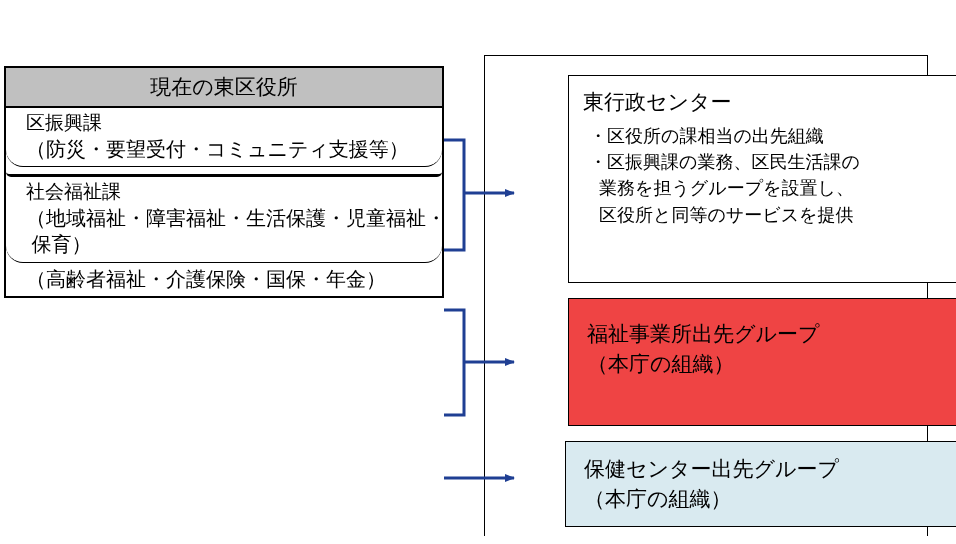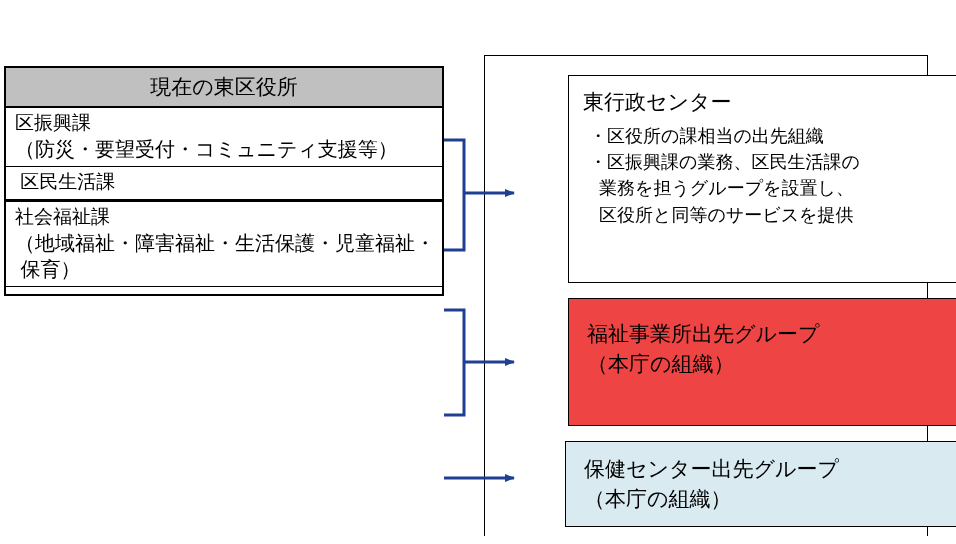--- a/index.html
+++ b/index.html
@@ -44,22 +44,23 @@
   .lt-header {
     background: #c0c0c0;
     text-align: center;
     font-size: 21px;
     padding: 6px 0 7px 0;
     border-bottom: 2px solid #000;
     line-height: 1.2;
   }
   .lt-row {
     border-bottom: 1px solid #000;
-    padding: 3px 4px 4px 9px;
-    box-sizing: border-box;
+    padding: 3px 4px 4px 20px;
+    box-sizing: border-box;
+    border-radius: 17px;
   }
   .lt-row:last-child {
     border-bottom: none;
   }
   .lt-row.thick-bottom {
     border-bottom: 3px solid #000;
   }
   .lt-row .dept {
     font-size: 19px;
     line-height: 1.3;
@@ -155,30 +156,30 @@
 
   <div class="left-table">
     <div class="lt-header">現在の東区役所</div>
 
     <div class="lt-row">
       <div class="dept">区振興課</div>
       <div class="desc">（防災・要望受付・コミュニティ支援等）</div>
     </div>
 
     <div class="lt-row thick-bottom">
-      <div class="dept"> 区民生活課</div>
     </div>
 
     <div class="lt-row">
       <div class="dept">社会福祉課</div>
       <div class="desc">（地域福祉・障害福祉・生活保護・児童福祉・
  保育）</div>
     </div>
 
     <div class="lt-row">
+      <div class="desc">（高齢者福祉・介護保険・国保・年金）</div>
     </div>
 
   </div>
 
   <div class="right-outer"></div>
 
   <div class="rbox" id="box-center">
     <div class="rbox-title">東行政センター</div>
     <div class="rbox-body">・区役所の課相当の出先組織
 ・区振興課の業務、区民生活課の

